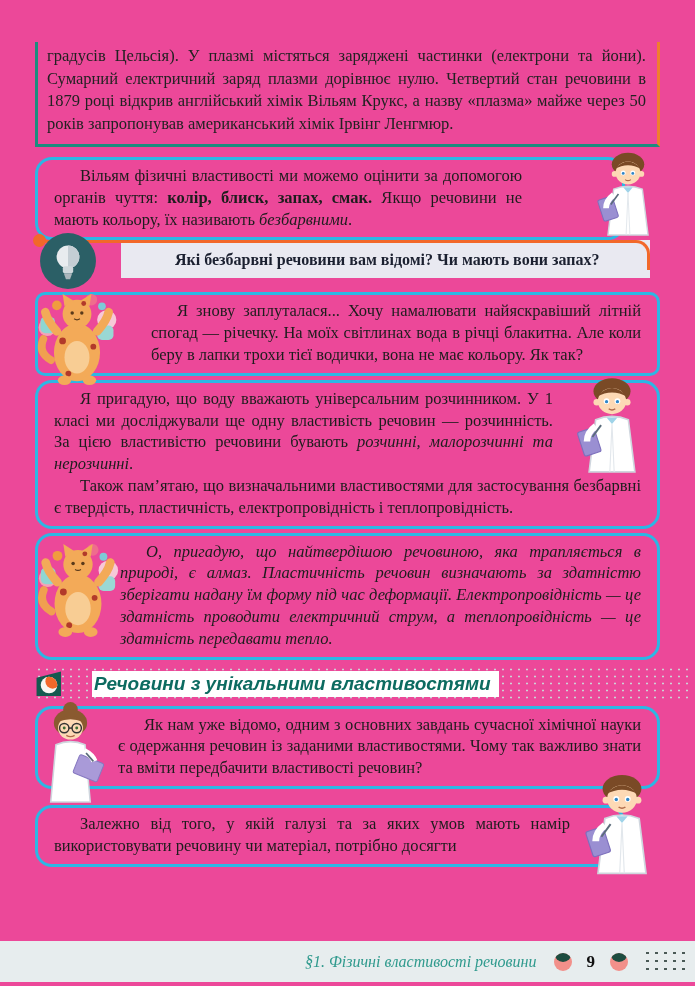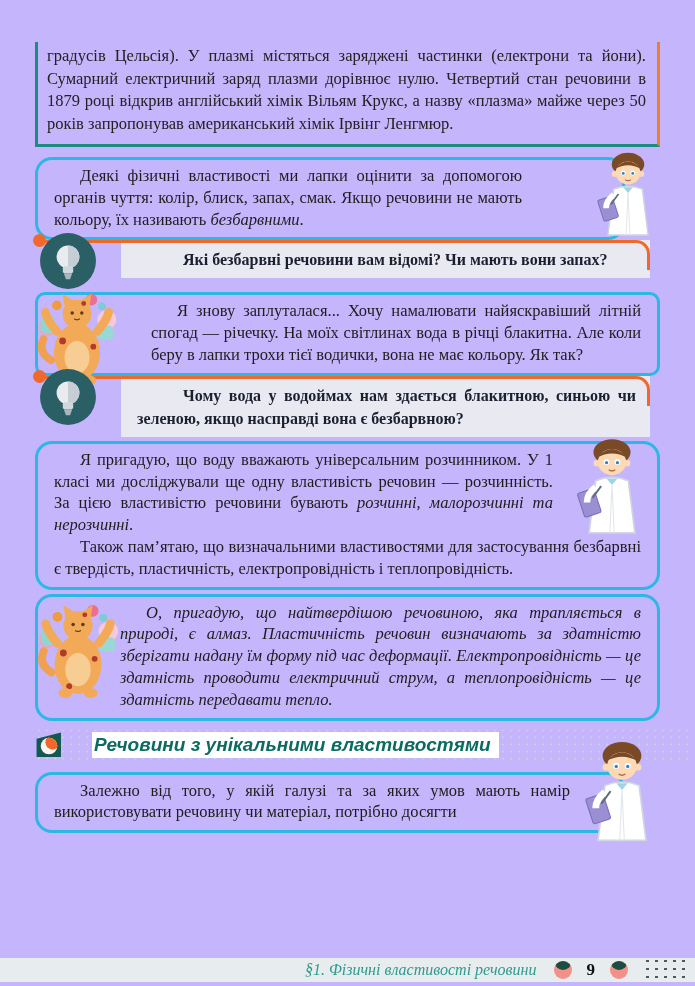--- a/index.html
+++ b/index.html
@@ -1,18 +1,18 @@
 <!DOCTYPE html>
 <html lang="uk"><head>
 <meta charset="utf-8">
 <style>
   * { margin:0; padding:0; box-sizing:border-box; }
   html,body { background:#ffffff; }
   .page {
-    position:relative; width:695px; height:986px; background:#c4b5fd;
+    position:relative; width:695px; height:986px; background:#ec4899;
     font-family:"Liberation Serif", serif; color:#1d1d1d; overflow:hidden;
   }
   
   .intro-box {
     margin:42px 35px 0 35px;
     border-left:3px solid #1c8c7e; border-right:3px solid #f07d2e; border-bottom:3px solid #1c8c7e;
     padding:3px 11px 9px 9px;
   }
   .intro-box p { font-size:16.5px; line-height:22.5px; text-align:justify; color:#222; }
   
@@ -24,62 +24,62 @@
   .speech p { text-indent:26px; }
   .sp1 { margin-top:10px; margin-right:70px; }
   .sp1 p { margin-right:84px; }
   .q1 { margin-top:7px; }
   .sp2 { margin-top:6px; padding-left:113px;border-radius:10px; }
   .q2 { margin-top:5px; }
   .sp3 { margin-top:4px; }
   .sp3 .p-avoid { margin-right:88px; }
   .sp4 { margin-top:4px; padding-left:82px;font-style:italic; }
   .sp5 { margin-top:4px; padding-left:80px; }
-  .sp6 { margin-top:9px; margin-right:70px; padding-right:52px; }
-  .b { font-weight:normal; }
+  .sp6 { margin-top:16px; margin-right:70px; padding-right:52px; }
+  .b { font-weight:bold; }
   .i { font-style:italic; }
   
   .char { position:absolute; z-index:3; }
   .char svg { display:block; }
   .char-boy-1 { right:-46px; top:-10px; width:80px; height:86px; }
   .char-cat-1 { left:-7px; top:-4px; width:92px; height:96px; }
   .char-boy-2 { right:6px; top:-8px; width:78px; height:98px; }
   .char-cat-2 { left:-4px; top:2px; width:88px; height:104px; }
   .char-woman { left:-9px; top:-9px; width:84px; height:104px; }
   .char-boy-3 { right:-40px; top:-40px; width:80px; height:110px; }
   
   .question { position:relative; margin:0 45px 0 35px; min-height:46px; }
   .q-frame {
     position:absolute; top:0; left:8px; right:0; height:30px; z-index:1;
     border-top:3px solid #f2682a; border-right:3px solid #f2682a;
     border-top-right-radius:14px;
   }
   .q-dot { position:absolute; left:-2px; top:-6px; width:13px; height:13px; border-radius:50%; background:#f2682a; z-index:2; }
   .q-icon { position:absolute; left:4px; top:-8px; width:58px; height:58px; z-index:4; }
   .q-body {
-    margin-left:86px; background:#e9e9f1; padding:8px 14px 7px 16px;
+    margin-left:86px; background:#e9e9f1; padding:8px 14px 7px 8px;
     font-weight:bold; font-size:16px; line-height:23px; color:#1b2030; text-align:justify;
   }
   .q-body p { text-indent:46px; }
   
   .section-header {
     margin:6px 3px 0 35px; height:36px; display:flex; align-items:center;
     background-image:radial-gradient(#ccd3d6 1.1px, transparent 1.3px);
     background-size:8px 7px;
     gap:21px;
   }
   .section-header .marker { width:27px; height:27px; flex:0 0 auto; }
   .section-title {
     margin-left:9px; font-family:"Liberation Sans", sans-serif;
     font-weight:bold; font-style:italic; font-size:19px; color:#0c6b60;
     background:#ffffff; padding:2px 8px 2px 2px;
   }
   
   .footer {
-    position:absolute; left:0; right:0; bottom:4px; height:24px;
+    position:absolute; left:0; right:0; bottom:4px; height:41px;
     background:#e7edee; display:flex; align-items:center; justify-content:flex-end;
     padding-right:2px;
   }
   .footer-ref { font-style:italic; font-size:16px; color:#2f9a8d; margin-right:16px; }
   .pg-dot { width:20px; height:20px; }
   .pg-num { font-weight:bold; font-size:17px; color:#101010; margin:0 14px; }
   .dots-grid {
     width:48px; height:26px; margin-left:14px; margin-right:2px;
     background-image:radial-gradient(#4a5a56 1.3px, transparent 1.5px);
     background-size:9px 8px;
@@ -175,21 +175,21 @@
   </defs>
 </svg>
 
 <div class="page">
 
   <div class="intro-box">
     <p>градусів Цельсія). У плазмі містяться заряджені частинки (електрони та йони). Сумарний електричний заряд плазми дорівнює нулю. Четвертий стан речовини в 1879 році відкрив англійський хімік Вільям Крукс, а назву «плазма» майже через 50 років запропонував американський хімік Ірвінг Ленгмюр.</p>
   </div>
 
   <div class="speech sp1">
-    <p><span>Деякі фізичні властивості ми лапки оцінити за допомогою органів чуття: </span><span class="b">колір, блиск, запах, смак.</span><span> Якщо речовини не мають кольору, їх називають </span><span class="i">безбарвними</span><span>.</span></p>
+    <p><span>Вільям фізичні властивості ми можемо оцінити за допомогою органів чуття: </span><span class="b">колір, блиск, запах, смак.</span><span> Якщо речовини не мають кольору, їх називають </span><span class="i">безбарвними</span><span>.</span></p>
     <div class="char char-boy-1">
       <svg viewBox="0 0 70 90" width="80" height="86">
           <use href="#boy-scientist"></use>
         </svg>
     </div>
   </div>
 
   <div class="question q1">
     <div class="q-frame"></div>
     <span class="q-dot"></span>
@@ -205,32 +205,20 @@
 
   <div class="speech sp2">
     <p>Я знову заплуталася... Хочу намалювати найяскравіший літній спогад — річечку. На моїх світлинах вода в річці блакитна. Але коли беру в лапки трохи тієї водички, вона не має кольору. Як так?</p>
     <div class="char char-cat-1">
       <svg viewBox="0 0 90 100" width="92" height="96">
           <use href="#cat-char"></use>
         </svg>
     </div>
   </div>
 
-  <div class="question q2">
-    <div class="q-frame"></div>
-    <span class="q-dot"></span>
-    <div class="q-icon">
-      <svg viewBox="0 0 56 56" width="58" height="58">
-          <use href="#bulb-icon"></use>
-        </svg>
-    </div>
-    <div class="q-body">
-      <p>Чому вода у водоймах нам здається блакитною, синьою чи зеленою, якщо насправді вона є безбарвною?</p>
-    </div>
-  </div>
 
   <div class="speech sp3">
     <p class="p-avoid"><span>Я пригадую, що воду вважають універсальним розчинником. У 1 класі ми досліджували ще одну властивість речовин — розчинність. За цією властивістю речовини бувають </span><span class="i">розчинні, малорозчинні та нерозчинні</span><span>.</span></p>
     <p>Також пам’ятаю, що визначальними властивостями для застосування безбарвні є твердість, пластичність, електропровідність і теплопровідність.</p>
     <div class="char char-boy-2">
       <svg viewBox="0 0 70 90" width="78" height="98">
           <use href="#boy-scientist"></use>
         </svg>
     </div>
   </div>
@@ -246,20 +234,28 @@
 
   <div class="section-header">
     <div class="marker">
       <svg viewBox="0 0 26 26" width="27" height="27">
           <use href="#sec-marker"></use>
         </svg>
     </div>
     <div class="section-title">Речовини з унікальними властивостями</div>
   </div>
 
+  <div class="speech sp5">
+    <p>Як нам уже відомо, одним з основних завдань сучасної хімічної науки є одержання речовин із заданими властивостями. Чому так важливо знати та вміти передбачити властивості речовин?</p>
+    <div class="char char-woman">
+      <svg viewBox="0 0 75 100" width="84" height="104">
+          <use href="#woman-scientist"></use>
+        </svg>
+    </div>
+  </div>
 
   <div class="speech sp6">
     <p>Залежно від того, у якій галузі та за яких умов мають намір використовувати речовину чи матеріал, потрібно досягти</p>
     <div class="char char-boy-3">
       <svg viewBox="0 0 70 90" width="80" height="110">
           <use href="#boy-scientist"></use>
         </svg>
     </div>
   </div>
 

